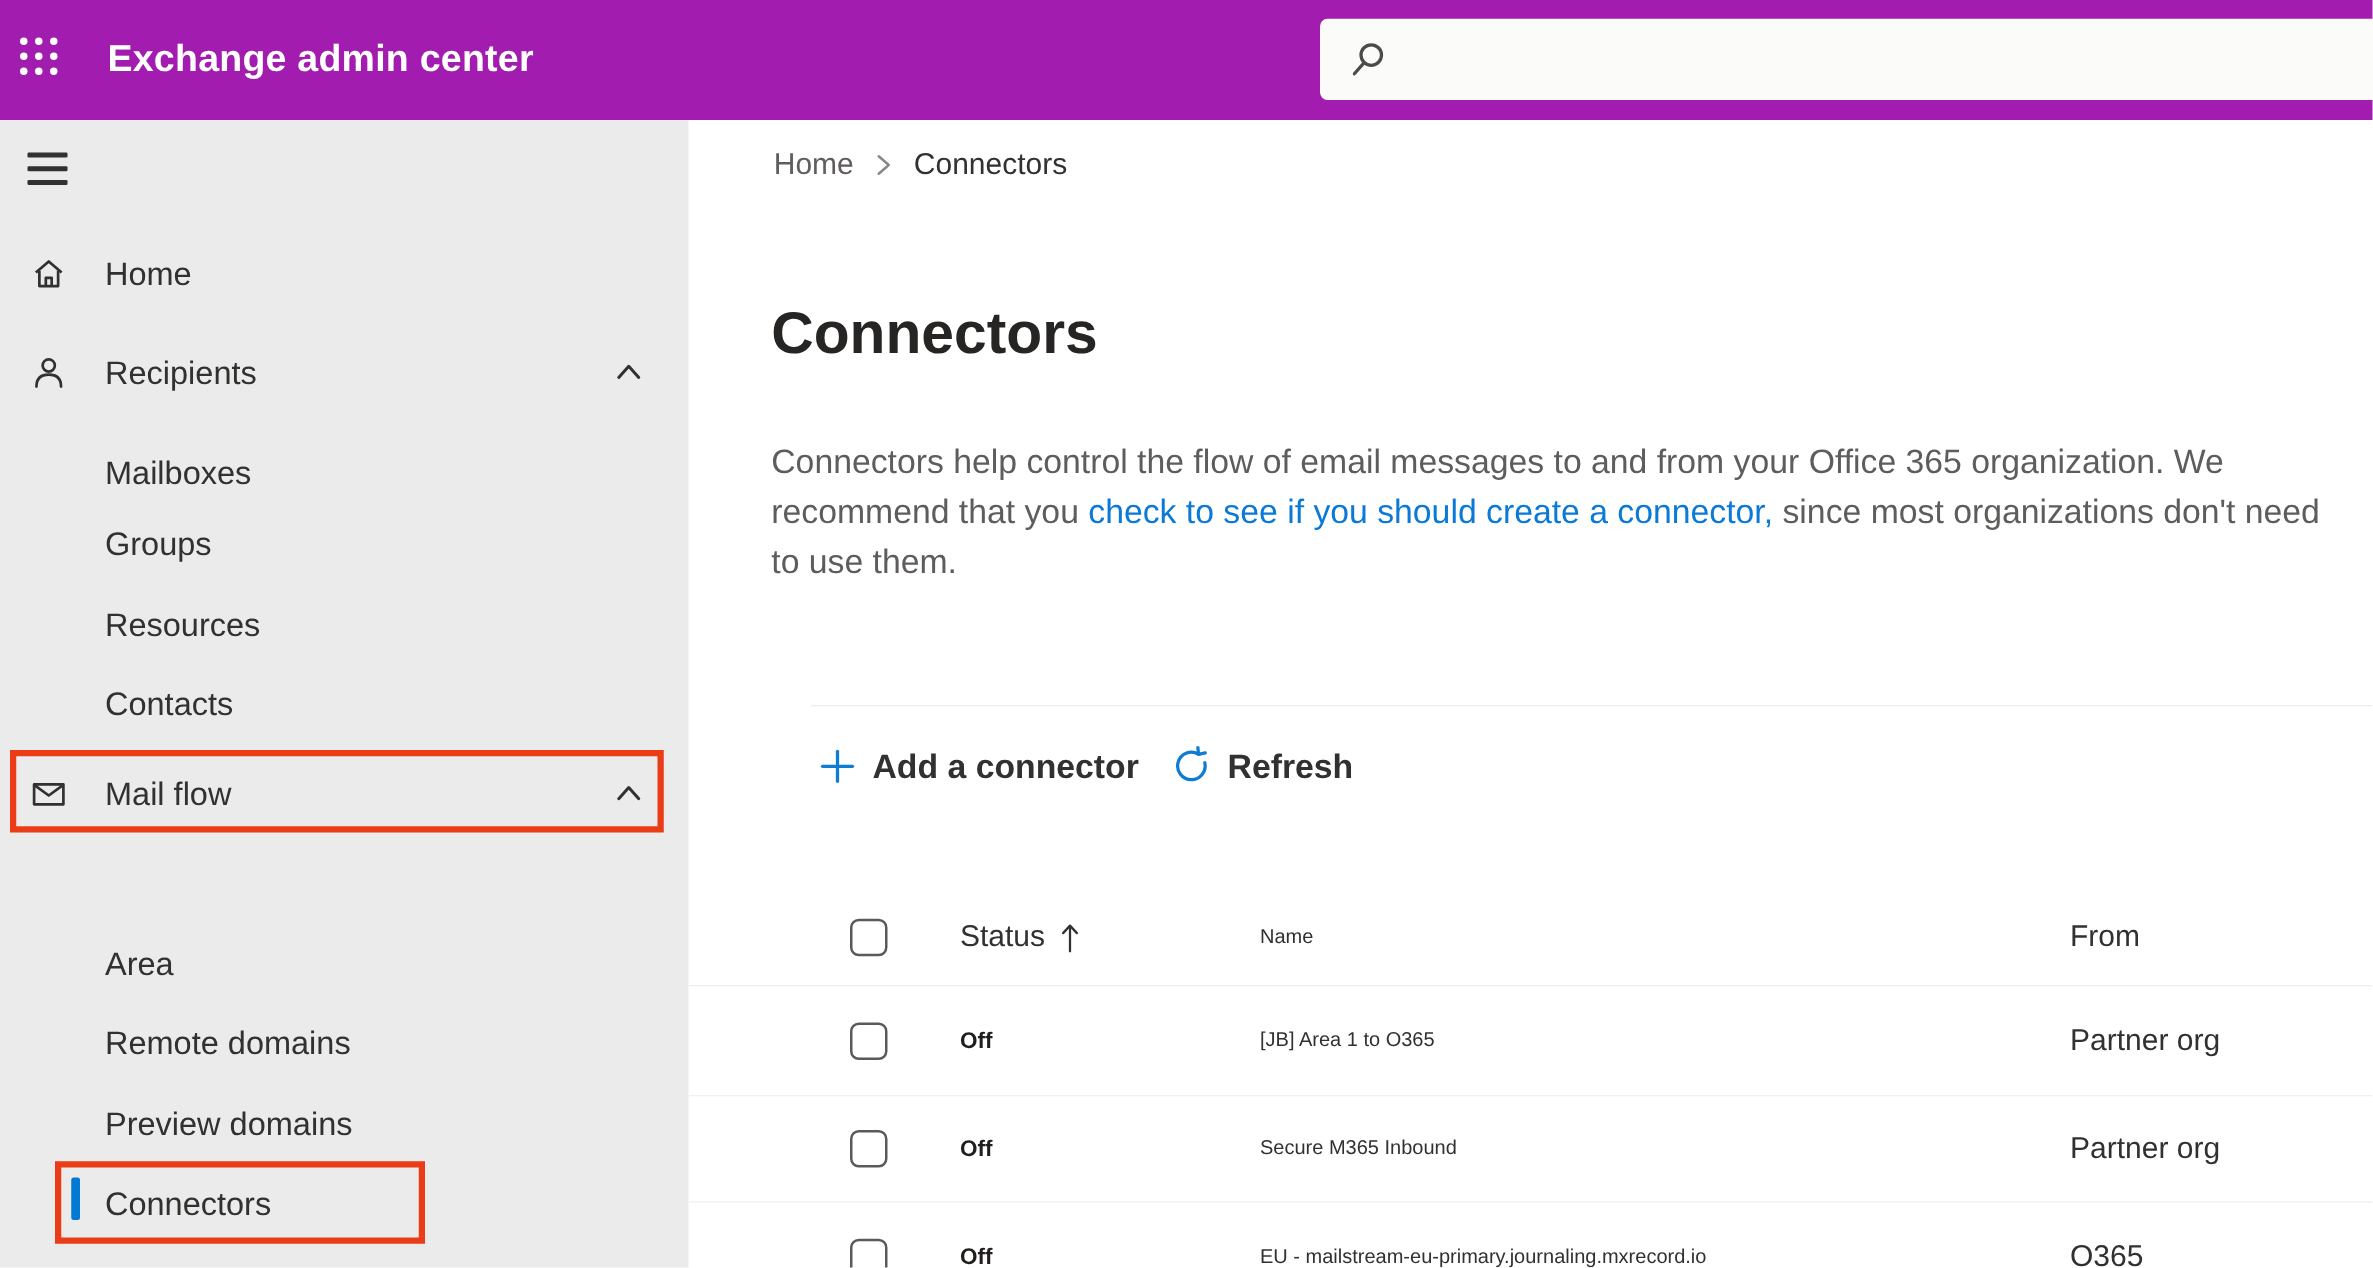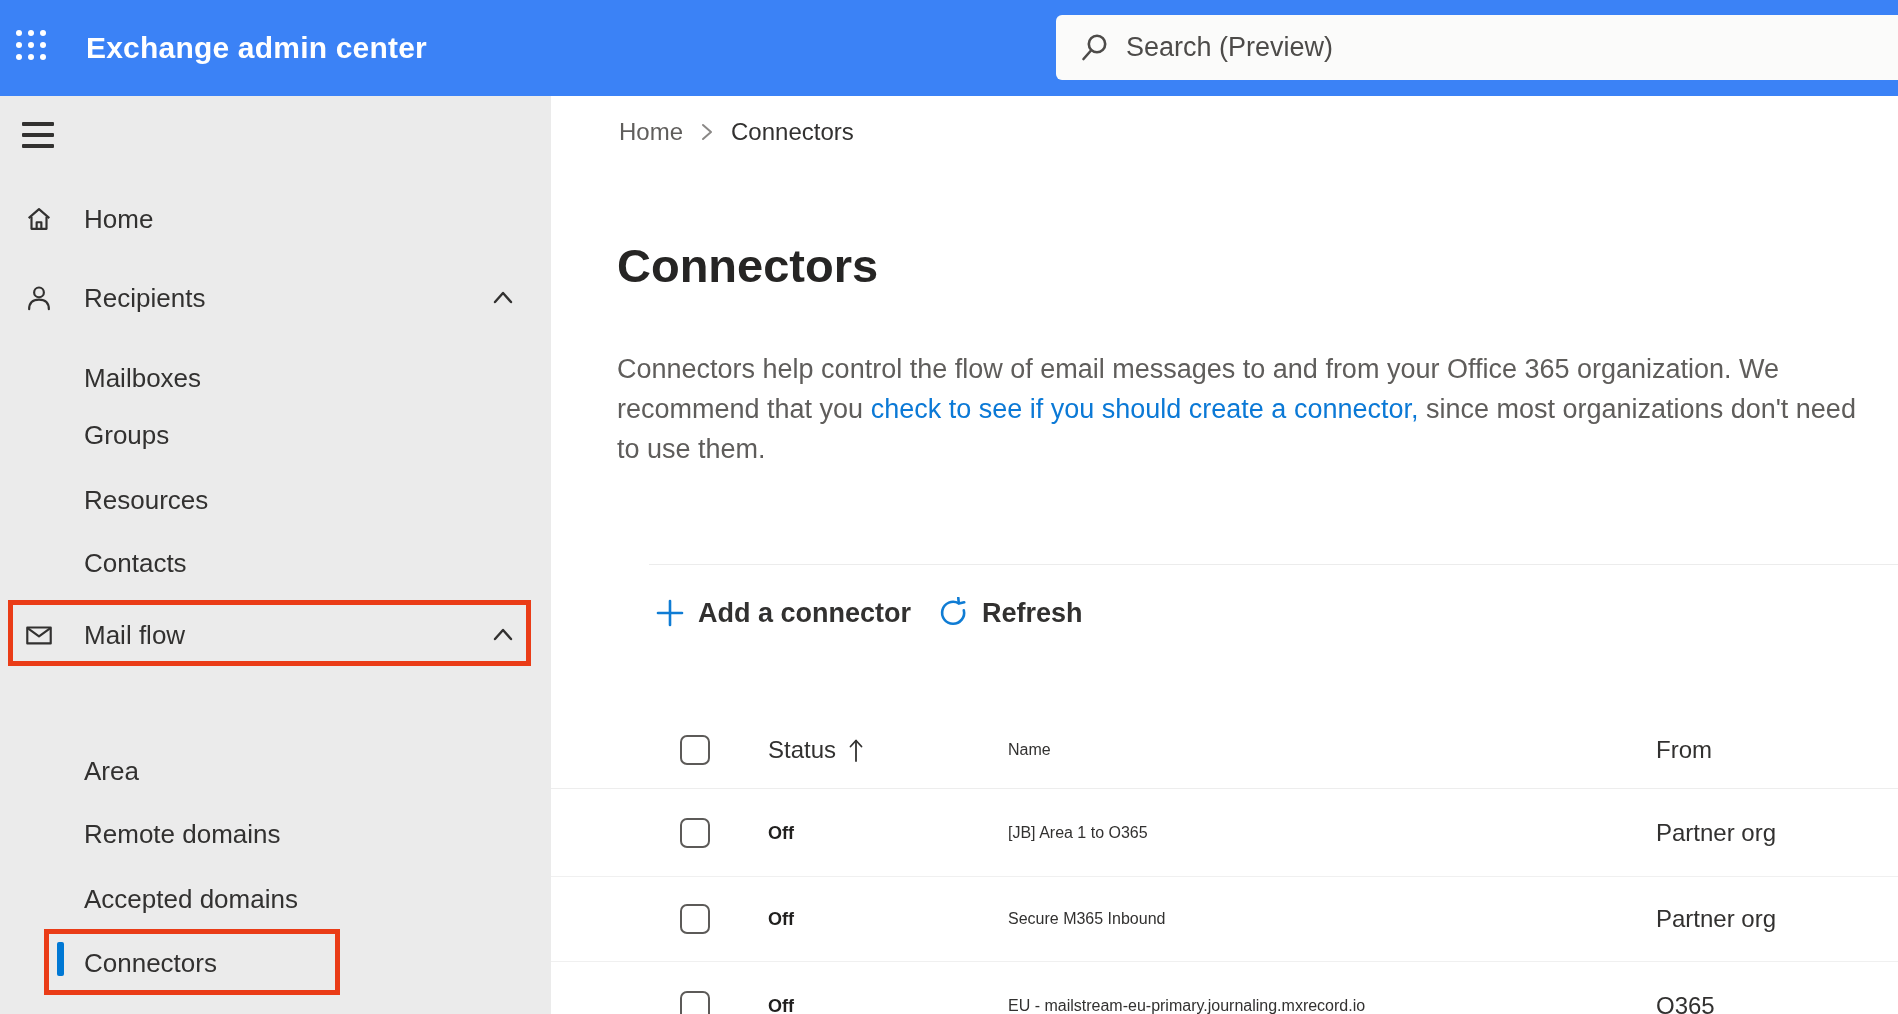--- a/index.html
+++ b/index.html
@@ -1,20 +1,20 @@
 <!DOCTYPE html>
 <html><head>
 <meta charset="utf-8">
 <style>
   * { margin:0; padding:0; box-sizing:border-box; }
   html,body { width:1898px; height:1014px; overflow:hidden;
     font-family:"Liberation Sans", sans-serif; background:#ffffff; }
 
   
-  .topbar { position:absolute; left:0; top:0; width:1898px; height:96px; background:#3b82f6; }
+  .topbar { position:absolute; left:0; top:0; width:1898px; height:96px; background:#a21caf; }
   .waffle { position:absolute; left:16px; top:30px; width:36px; height:36px;
     display:grid; grid-template-columns:repeat(3,6px); grid-template-rows:repeat(3,6px);
     column-gap:6px; row-gap:6px; cursor:pointer; }
   .waffle i { width:6px; height:6px; border-radius:50%; background:#ffffff; }
   .app-title { position:absolute; left:86px; top:0; height:96px; display:flex; align-items:center;
     color:#ffffff; font-size:30px; font-weight:600; letter-spacing:0.2px; }
   .searchbox { position:absolute; left:1056px; top:15px; width:850px; height:65px;
     background:#fbfbfa; border-radius:6px; display:flex; align-items:center; padding-left:22px; }
   .searchbox svg { flex:0 0 auto; }
   .searchbox input { border:none; outline:none; background:transparent; margin-left:16px;
@@ -82,21 +82,20 @@
       <i></i>
       <i></i>
       <i></i>
   </div>
   <div class="app-title">Exchange admin center</div>
   <div class="searchbox">
     <svg width="32" height="32" viewBox="0 0 32 32">
       <circle cx="19" cy="12" r="8.2" fill="none" stroke="#4d4b49" stroke-width="2.6"></circle>
       <line x1="13" y1="18.5" x2="5.5" y2="27" stroke="#4d4b49" stroke-width="2.6" stroke-linecap="round"></line>
     </svg>
-    <input type="text" placeholder="Search (Preview)" style="">
   </div>
 </div>
 
 <div class="sidebar">
   <div class="hamburger">
       <i></i>
       <i></i>
       <i></i>
     </div>
 
@@ -144,21 +143,21 @@
     </svg>
   </div>
 
   <div class="nav-item" style="top:653px">
     <span>Area</span>
   </div>
   <div class="nav-item" style="top:716px">
     <span>Remote domains</span>
   </div>
   <div class="nav-item" style="top:781px">
-    <span>Accepted domains</span>
+    <span>Preview domains</span>
   </div>
   <div class="nav-item" style="top:845px">
     <span>Connectors</span>
   </div>
 
   <div class="sel-bar"></div>
   <div class="anno anno-mailflow"></div>
   <div class="anno anno-connectors"></div>
 </div>
 

